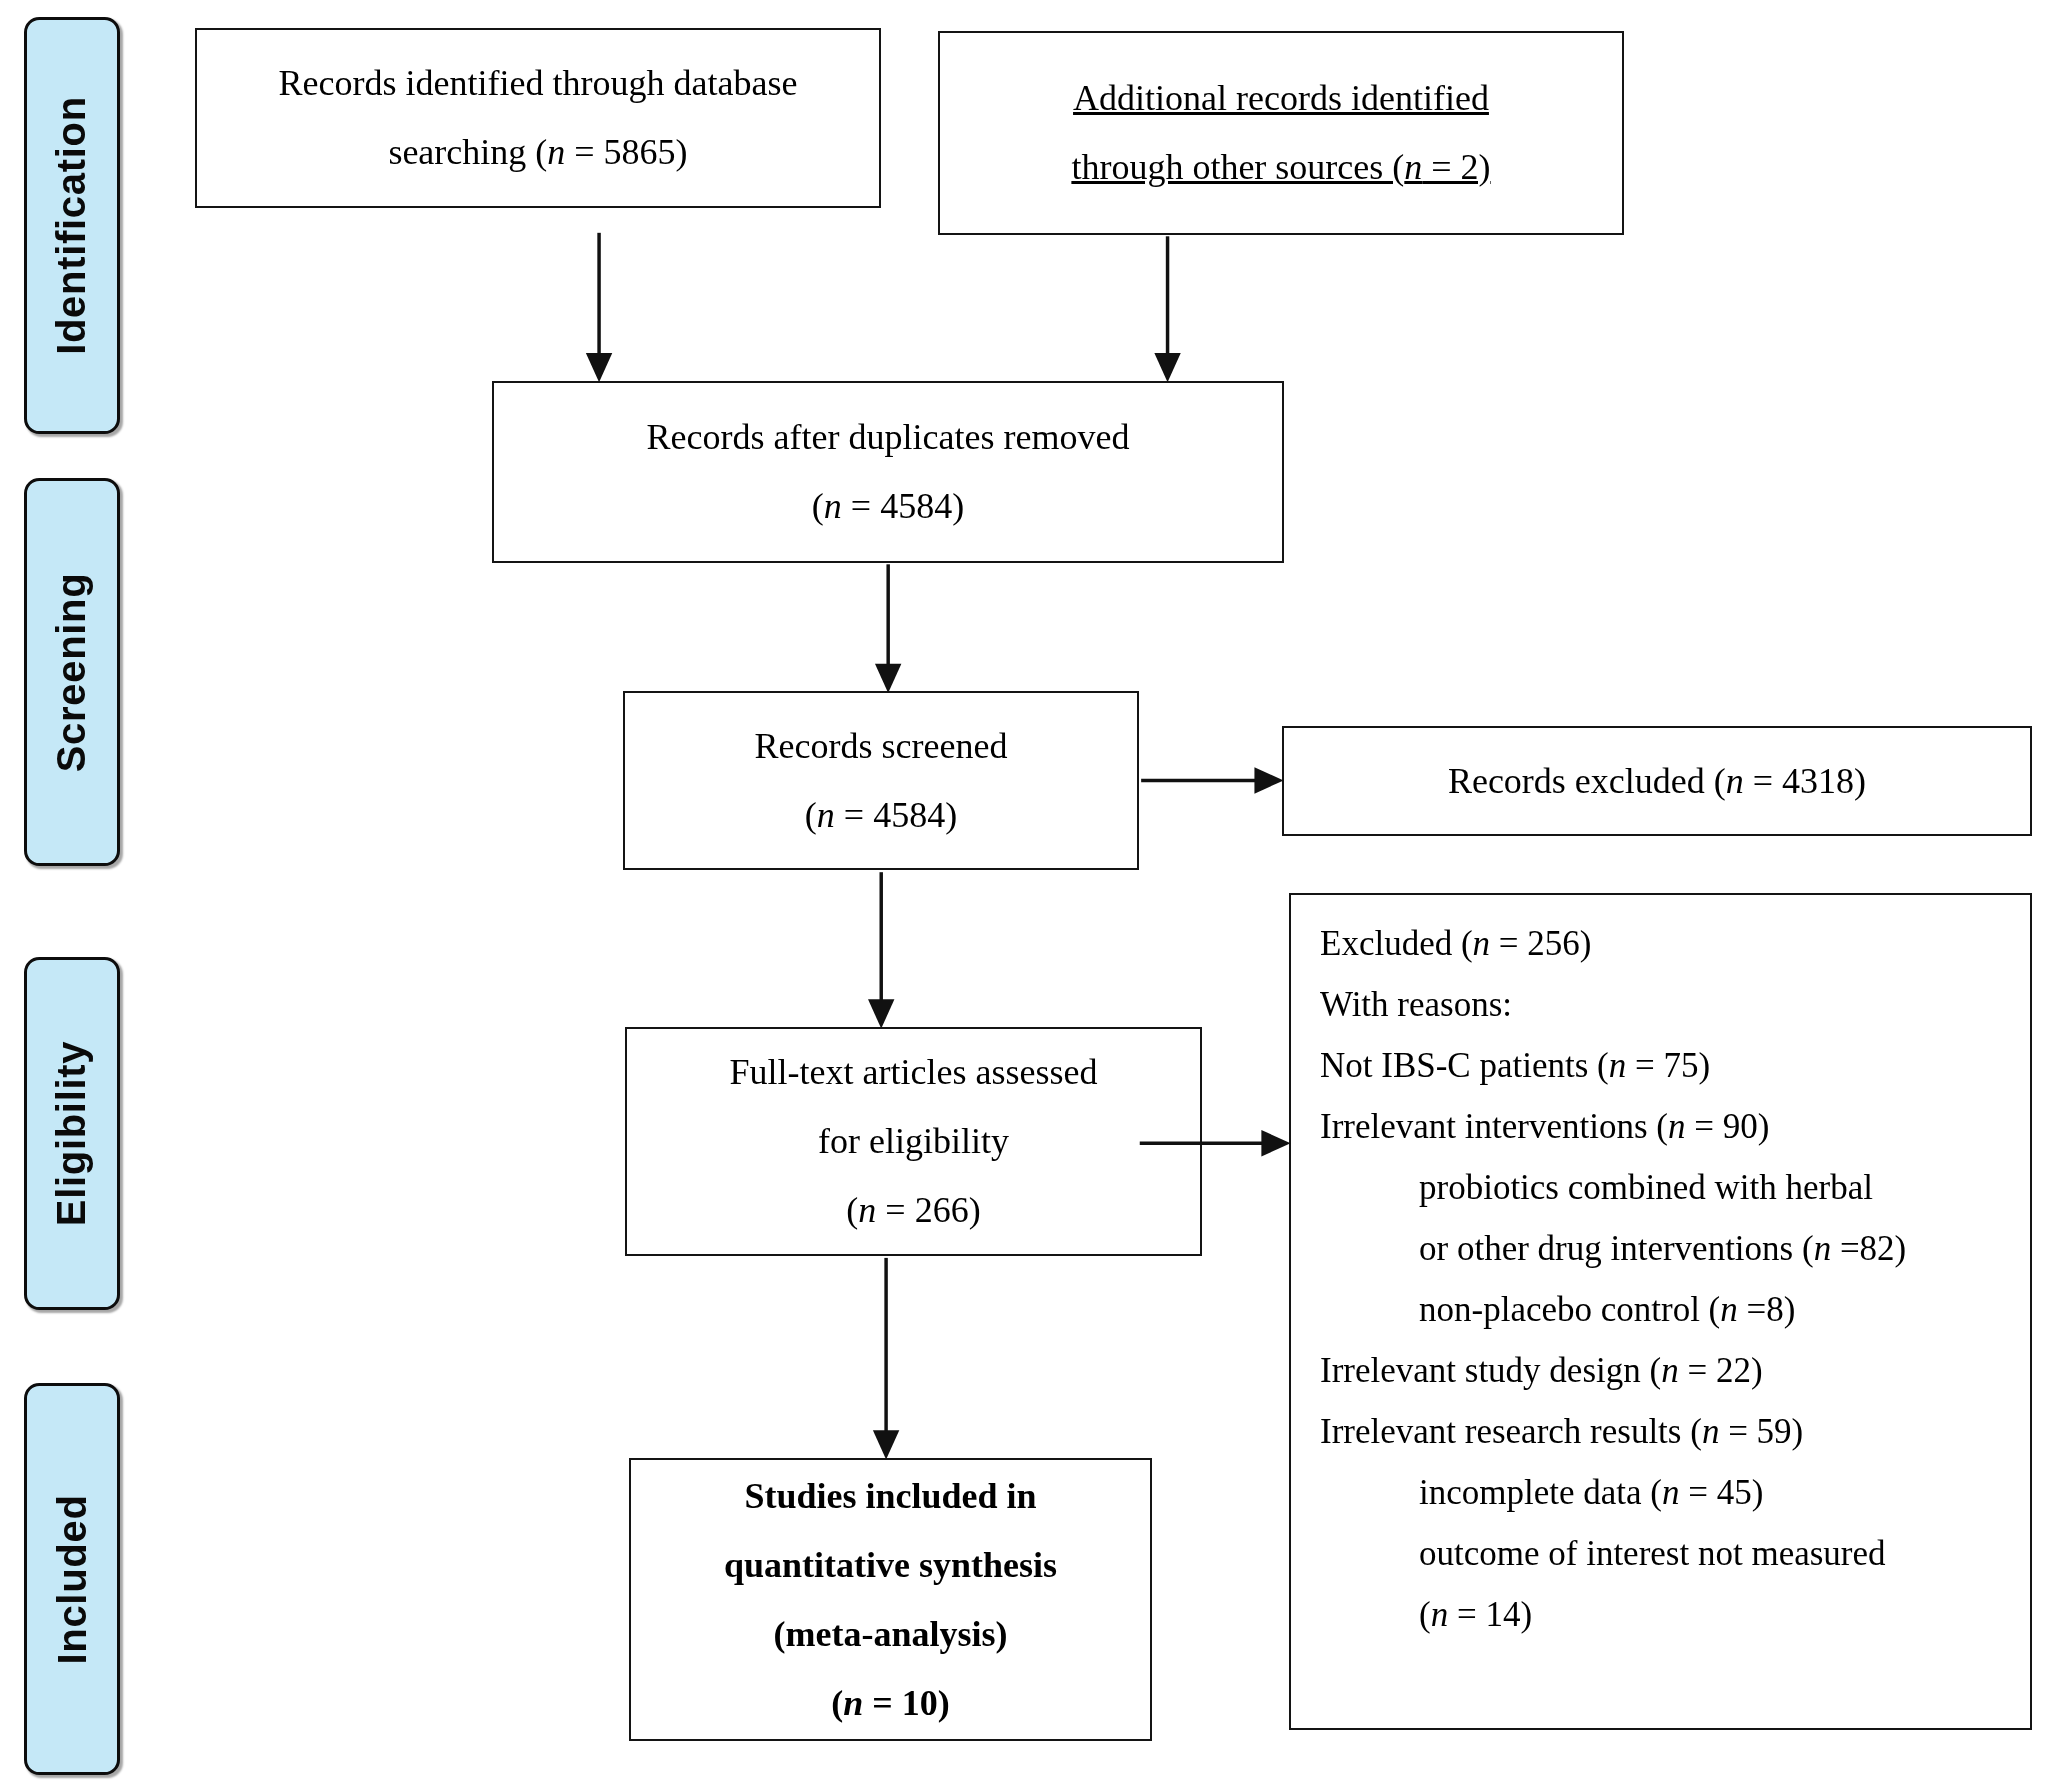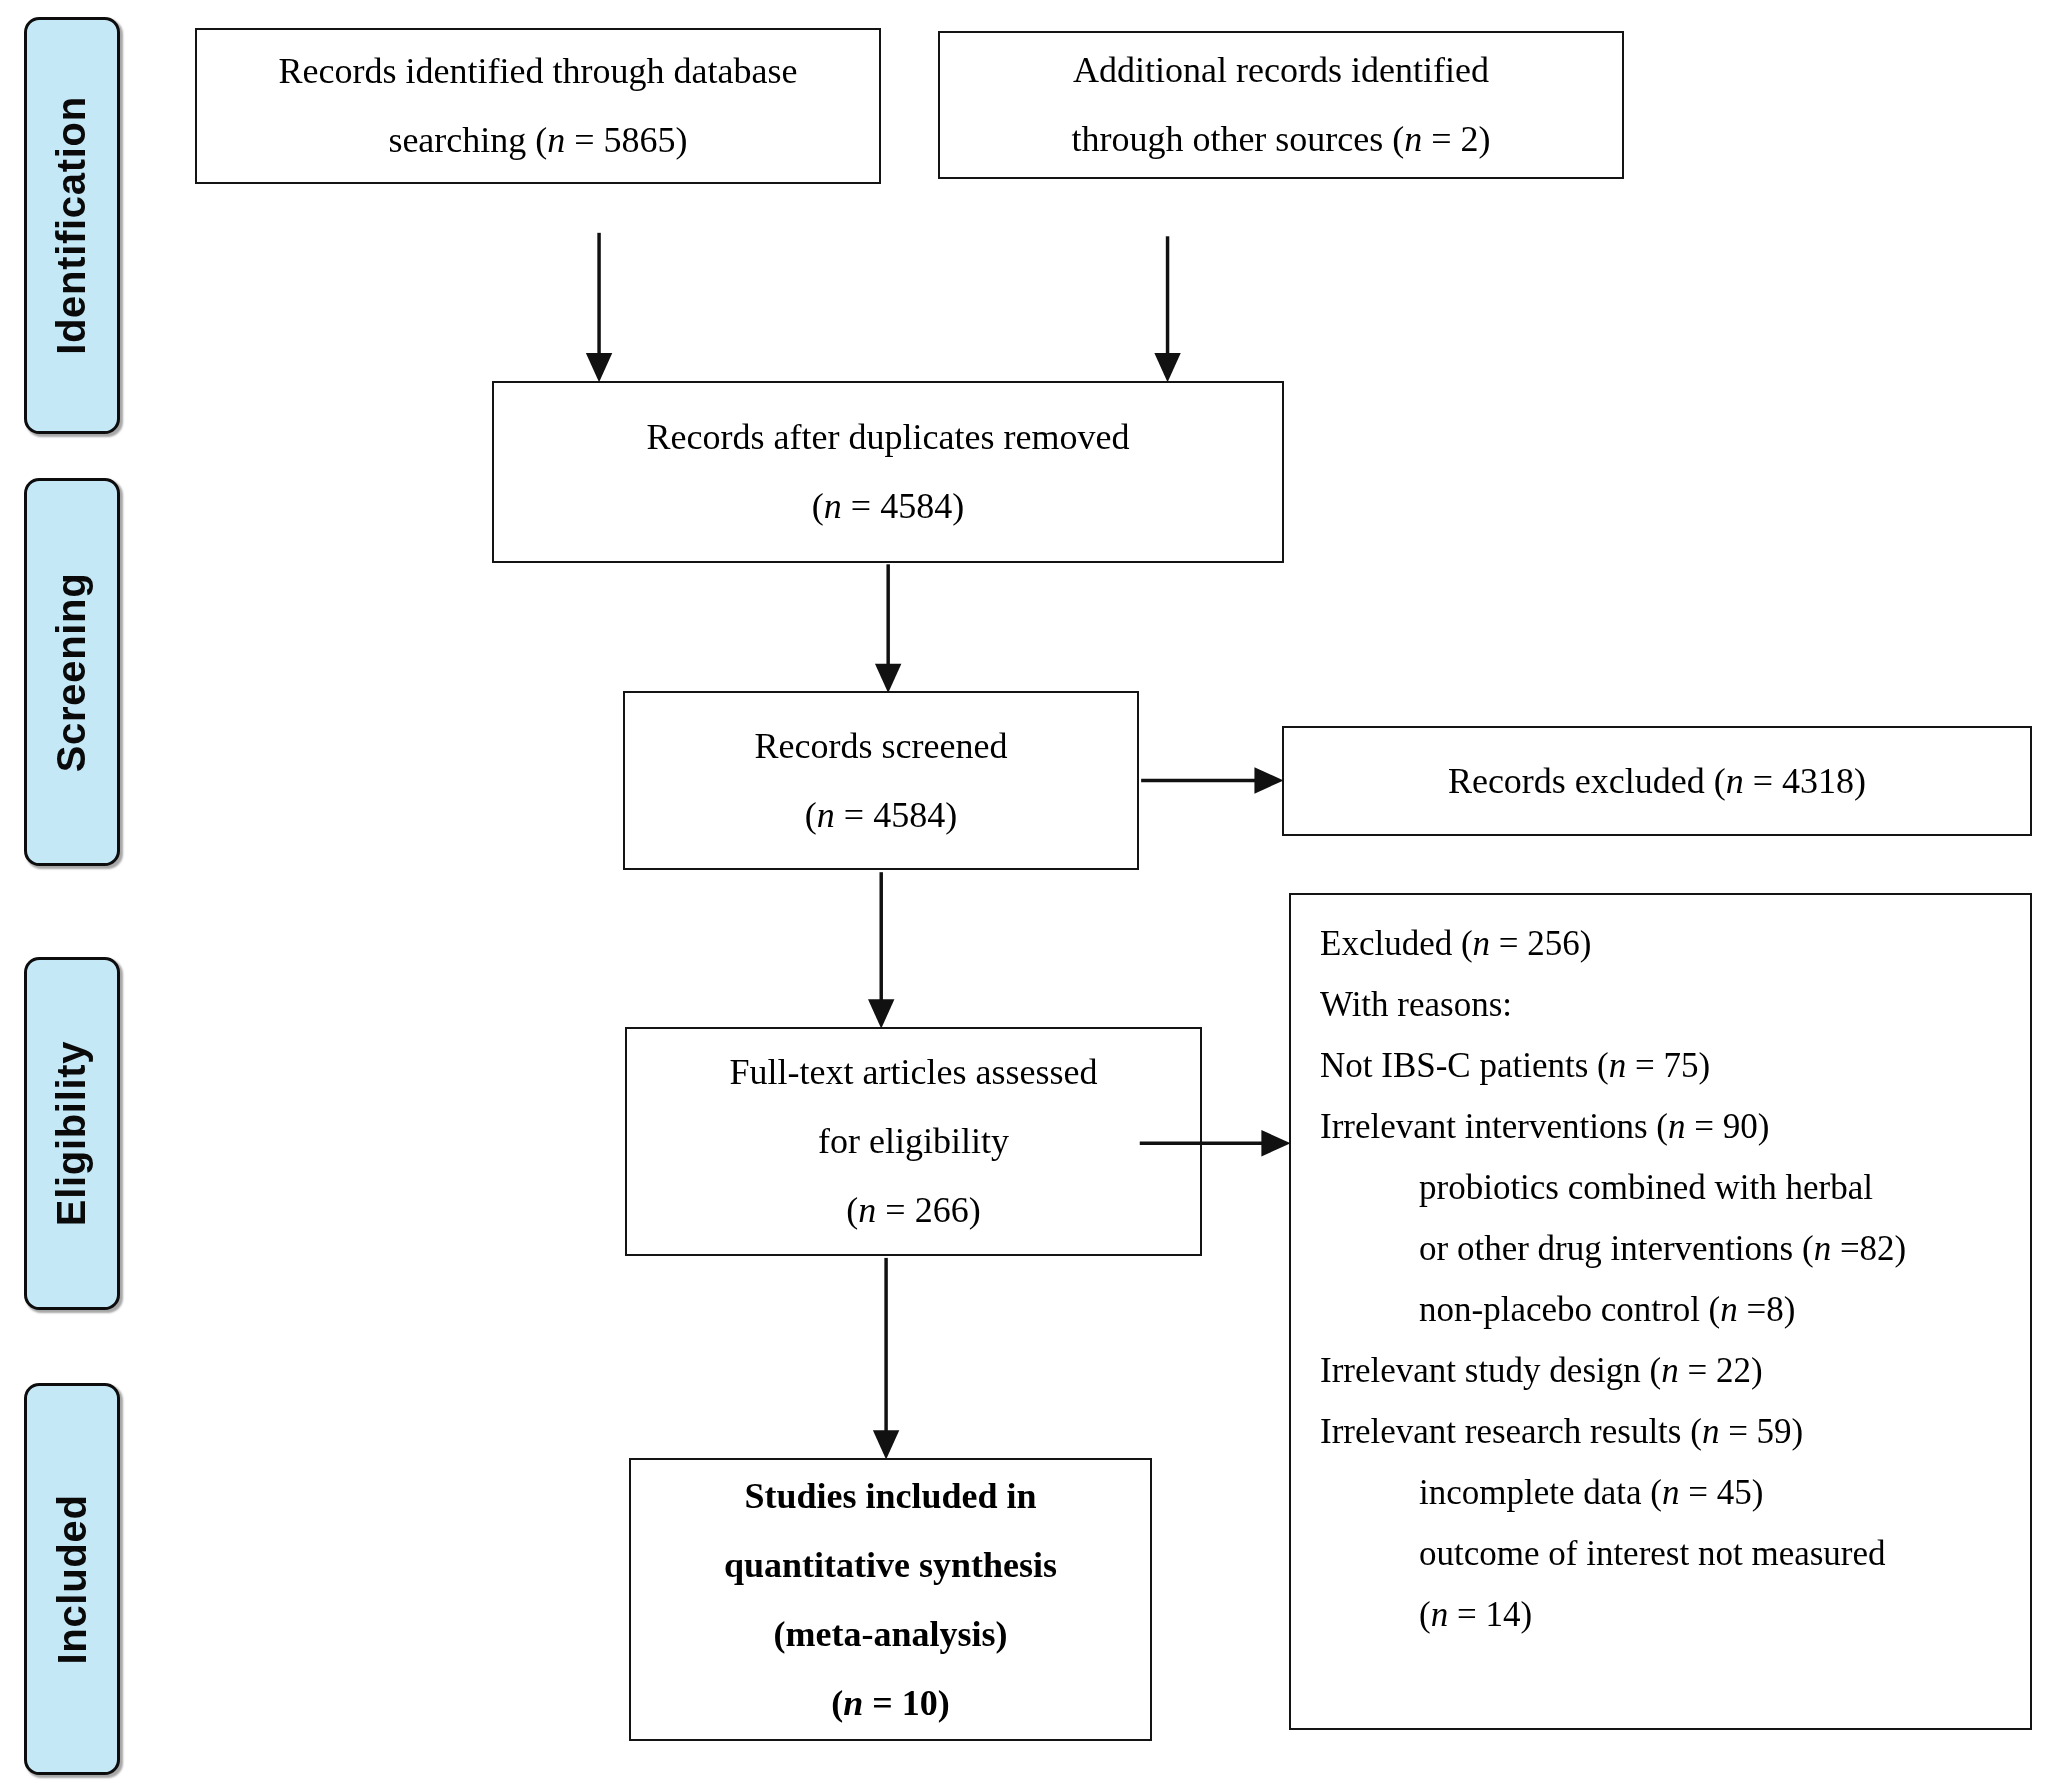--- a/index.html
+++ b/index.html
@@ -54,22 +54,22 @@
     font-size:36px;
   }
   .centered{
     display:flex;
     flex-direction:column;
     align-items:center;
     justify-content:center;
     text-align:center;
   }
   .centered .line{line-height:69px;}
-  #box-records-db{left:195px;top:28px;width:686px;height:156px;}
-  #box-records-other{left:938px;top:31px;width:686px;height:148px;}
+  #box-records-db{left:195px;top:28px;width:686px;height:180px;}
+  #box-records-other{left:938px;top:31px;width:686px;height:204px;text-decoration:underline;}
   #box-dedupe{left:492px;top:381px;width:792px;height:182px;}
   #box-screened{left:623px;top:691px;width:516px;height:179px;}
   #box-excluded{left:1282px;top:726px;width:750px;height:110px;}
   #box-fulltext{left:625px;top:1027px;width:577px;height:229px;}
   #box-included{left:629px;top:1458px;width:523px;height:283px;font-weight:bold;}
   #box-reasons{
     left:1289px;top:893px;width:743px;height:837px;
     padding:18px 21px 0 29px;
     font-size:35px;
     text-align:left;

